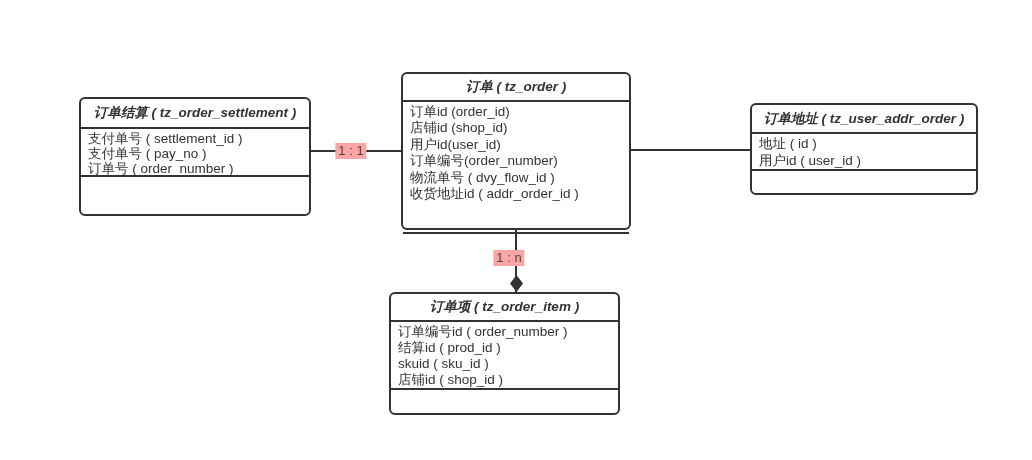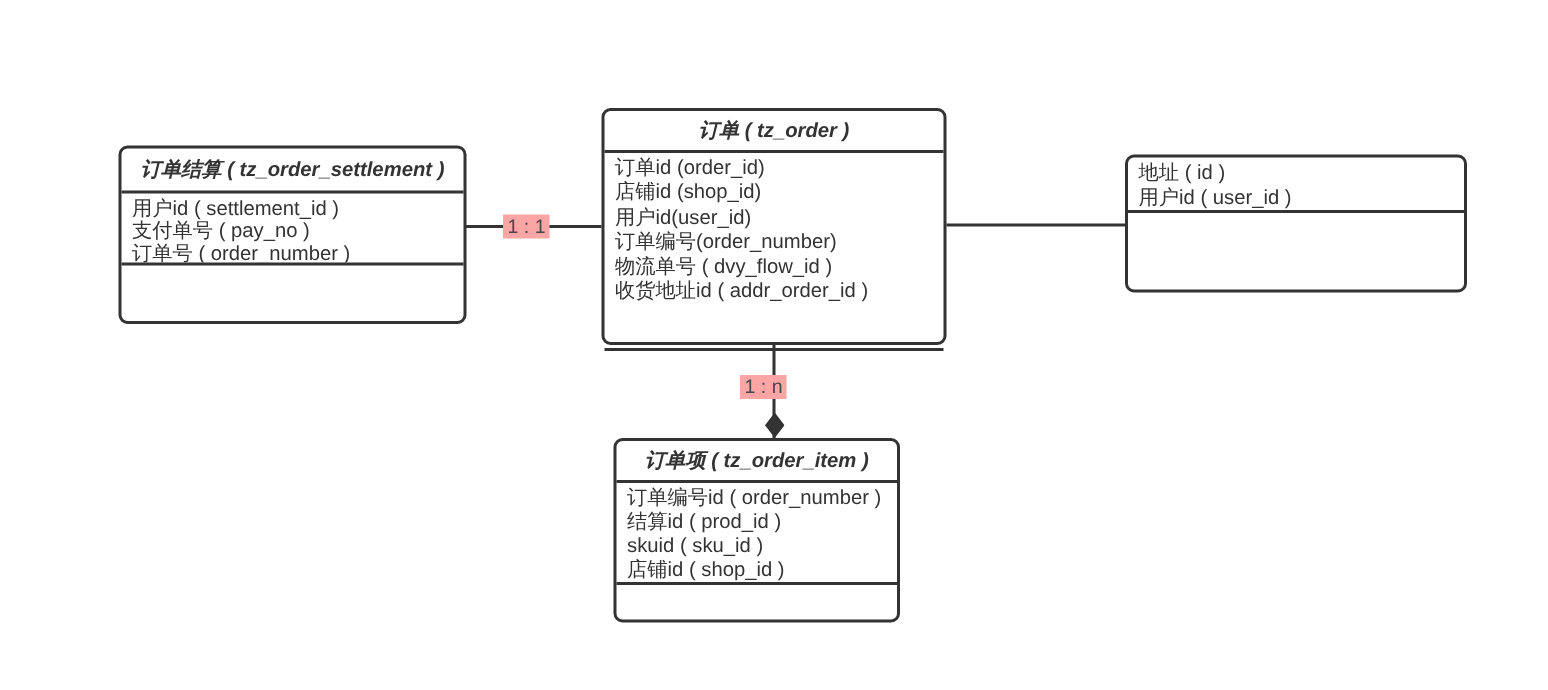--- a/index.html
+++ b/index.html
@@ -48,21 +48,21 @@
   #entity-settlement .entity-fields { height: 48px; line-height: 15px; }
 
   #entity-order { left: 401px; top: 72px; width: 230px; height: 158px; }
   #entity-order .entity-title  { height: 28px; }
   #entity-order .entity-fields { height: 132px; line-height: 16.4px; }
 
   #entity-addr { left: 750px; top: 103px; width: 228px; height: 92px; }
   #entity-addr .entity-title  { height: 29px; }
   #entity-addr .entity-fields { height: 37px; line-height: 16.5px; }
 
-  #entity-item { left: 409px; top: 292px; width: 191px; height: 123px; }
+  #entity-item { left: 389px; top: 292px; width: 231px; height: 123px; }
   #entity-item .entity-title  { height: 28px; }
   #entity-item .entity-fields { height: 68px; line-height: 16px; }
 
   
   .conn-h { position: absolute; height: 2px; background: #333333; }
   .conn-v { position: absolute; width: 2px;  background: #333333; }
   #conn-settlement-order { left: 300px; top: 150px; width: 101px; }
   #conn-order-addr       { left: 631px; top: 149px; width: 119px; }
   #conn-order-item       { left: 515px; top: 230px; height: 62px; }
 
@@ -93,41 +93,42 @@
   <svg class="diamond" viewBox="0 0 13 17" xmlns="http://www.w3.org/2000/svg">
     <polygon points="6.5,0 13,8.5 6.5,17 0,8.5" fill="#333333"></polygon>
   </svg>
 
   <div class="conn-label" id="label-one-one">1 : 1</div>
   <div class="conn-label" id="label-one-n">1 : n</div>
 
   <div class="entity" id="entity-settlement">
     <div class="entity-title">订单结算 ( tz_order_settlement )</div>
     <div class="entity-fields">
-      <div class="field">用户id ( settlement_id )</div>
+      <div class="field">支付单号 ( settlement_id )</div>
       <div class="field">支付单号 ( pay_no )</div>
       <div class="field">订单号 ( order_number )</div>
     </div>
     <div class="entity-footer"></div>
   </div>
 
   <div class="entity" id="entity-order">
     <div class="entity-title">订单 ( tz_order )</div>
     <div class="entity-fields">
       <div class="field">订单id (order_id)</div>
       <div class="field">店铺id (shop_id)</div>
       <div class="field">用户id(user_id)</div>
       <div class="field">订单编号(order_number)</div>
       <div class="field">物流单号 ( dvy_flow_id )</div>
       <div class="field">收货地址id ( addr_order_id )</div>
     </div>
     <div class="entity-footer"></div>
   </div>
 
   <div class="entity" id="entity-addr">
+    <div class="entity-title">订单地址 ( tz_user_addr_order )</div>
     <div class="entity-fields">
       <div class="field">地址 ( id )</div>
       <div class="field">用户id ( user_id )</div>
     </div>
     <div class="entity-footer"></div>
   </div>
 
   <div class="entity" id="entity-item">
     <div class="entity-title">订单项 ( tz_order_item )</div>
     <div class="entity-fields">

